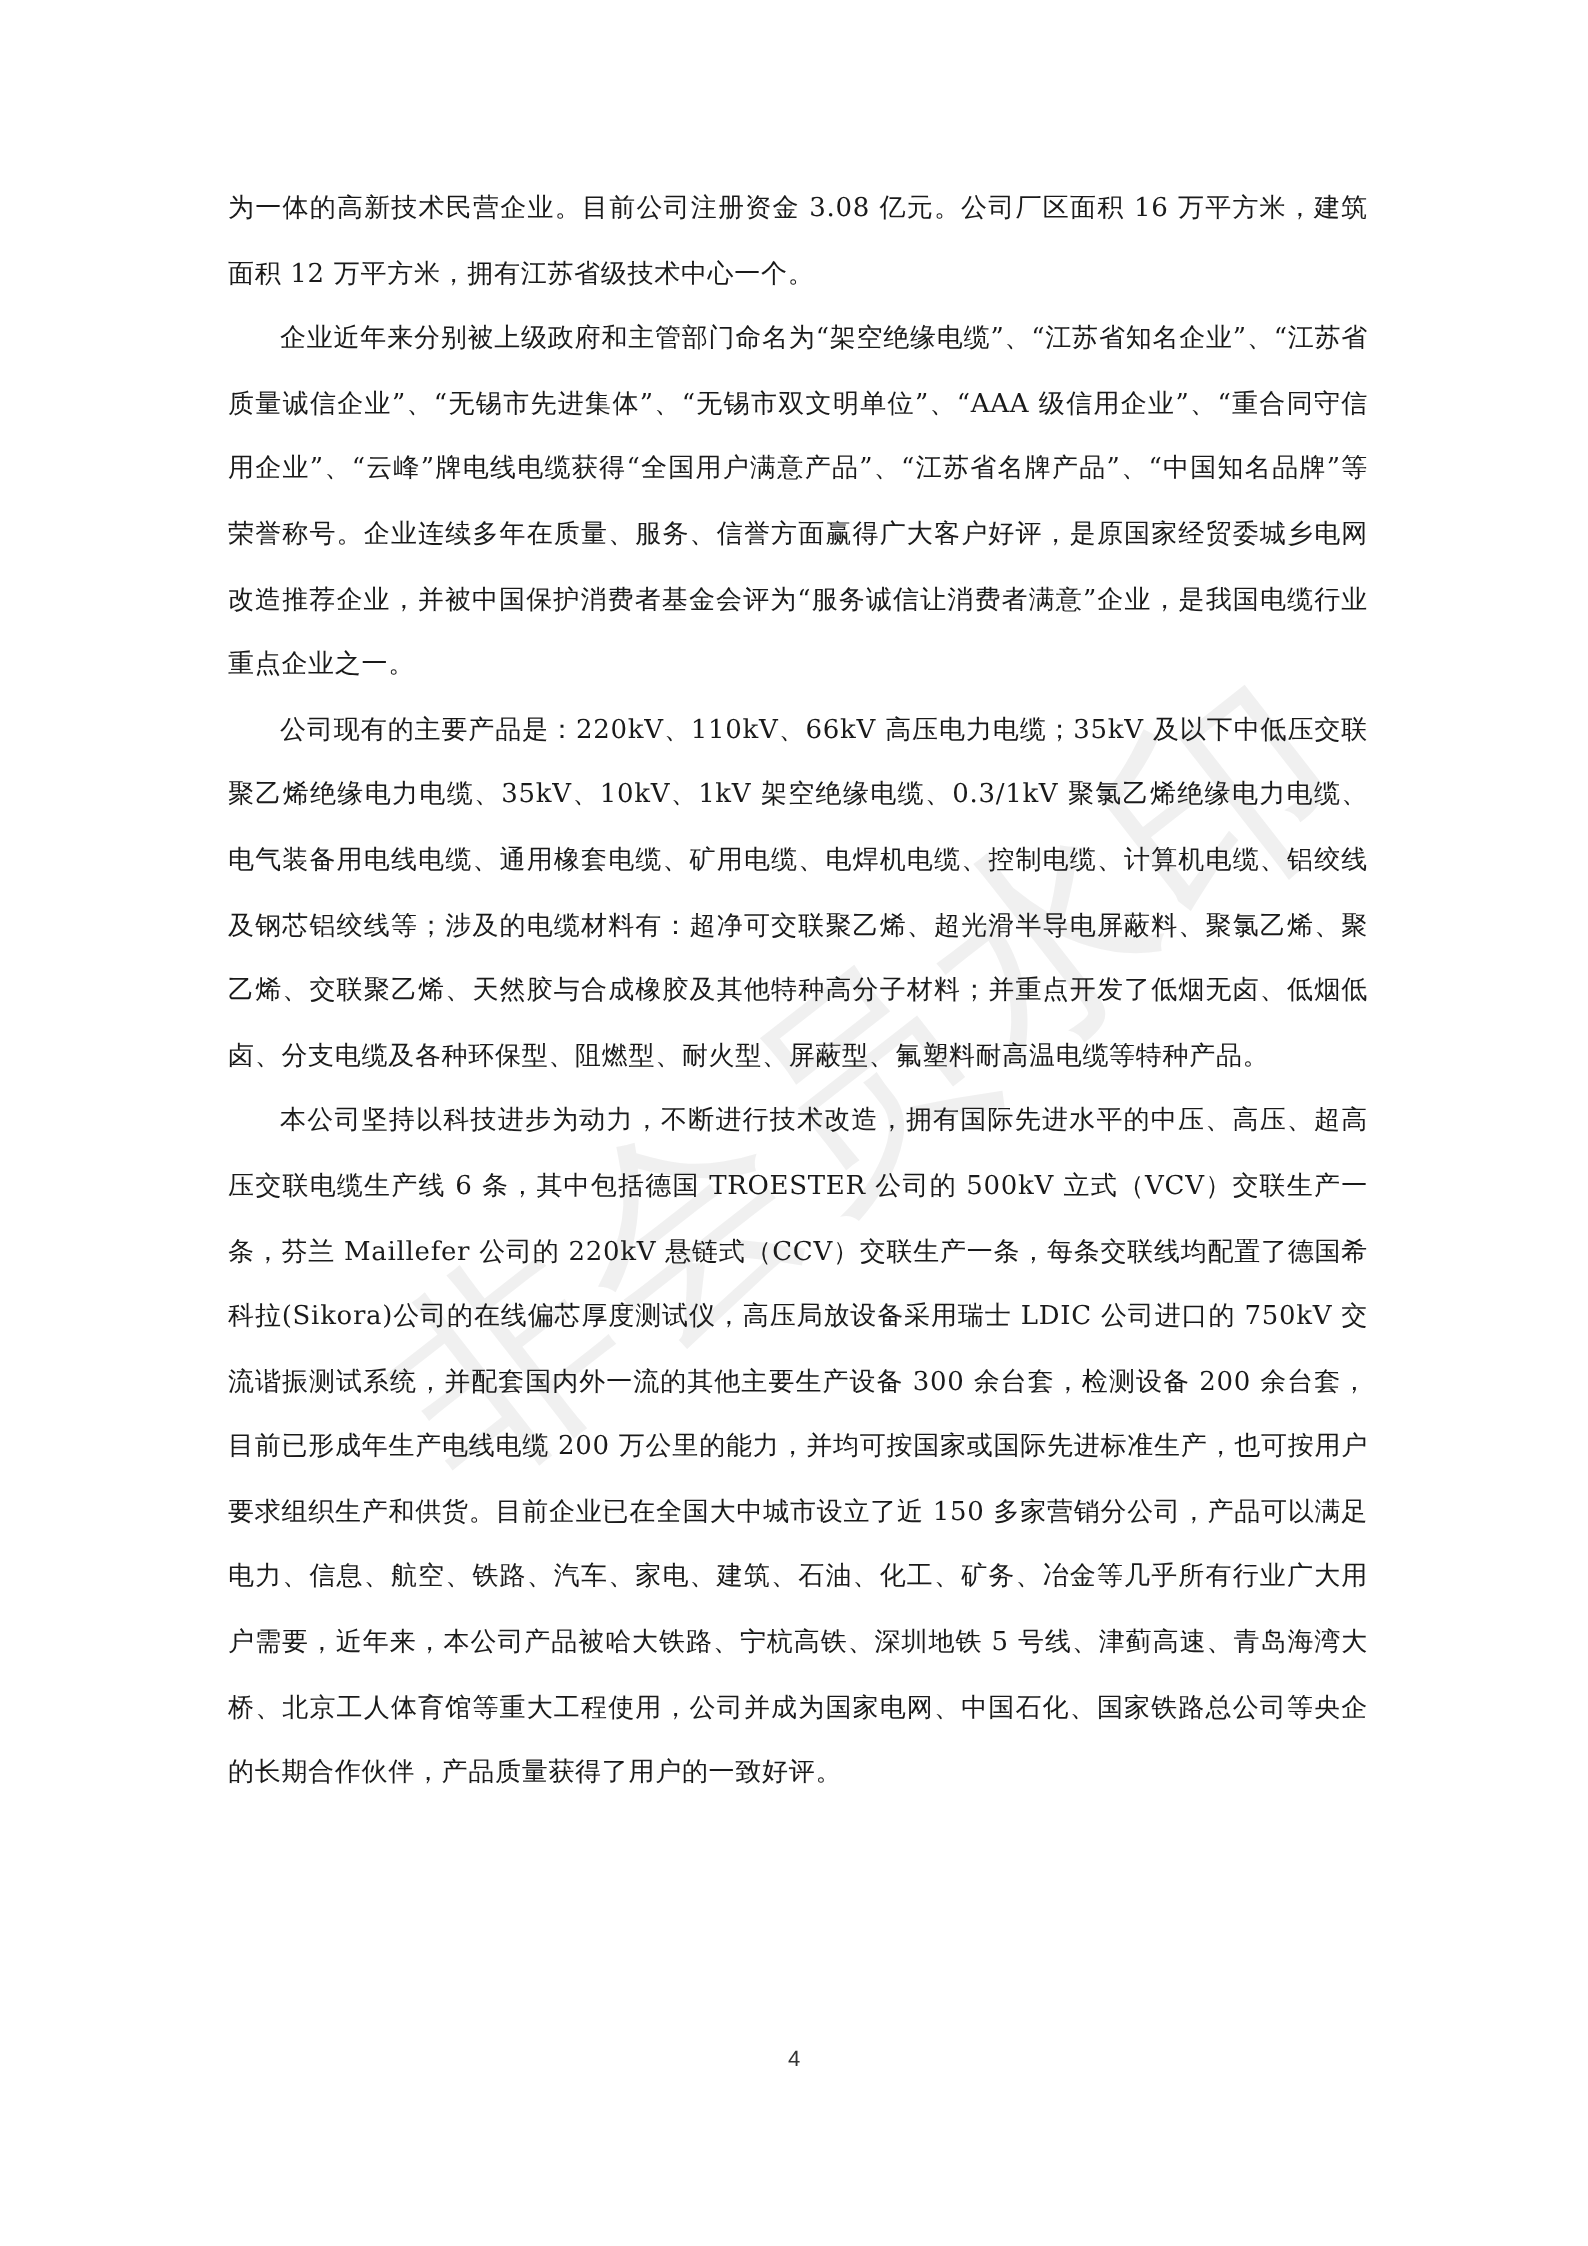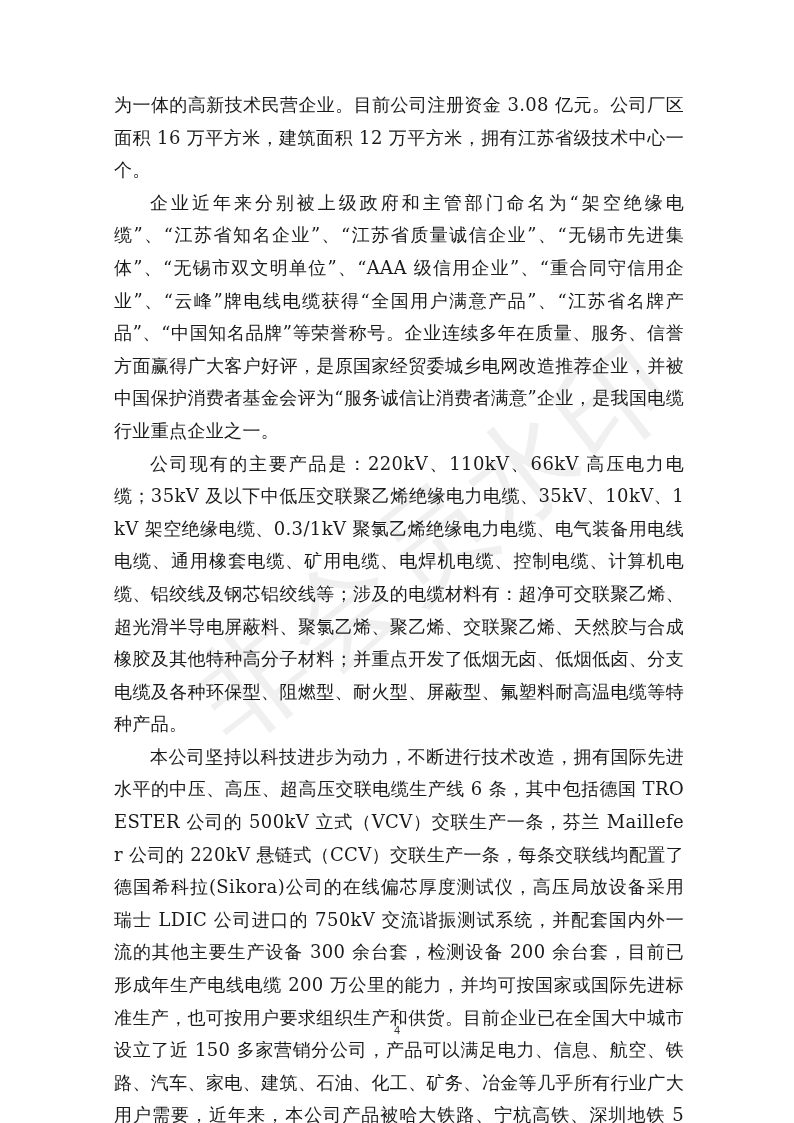--- a/index.html
+++ b/index.html
@@ -23,21 +23,21 @@
       background: #ffffff;
     }
     .content {
       position: absolute;
       left: 114px;
       top: 89px;
       width: 570px;
     }
     .para {
       margin: 0;
-      font-size: 18px;
+      font-size: 13px;
       line-height: 32.6px;
       text-align: justify;
       text-align-last: left;
       letter-spacing: 0.35px;
       word-break: break-all;
     }
     .para.indent {
       text-indent: 2em;
     }
     .page-number {

